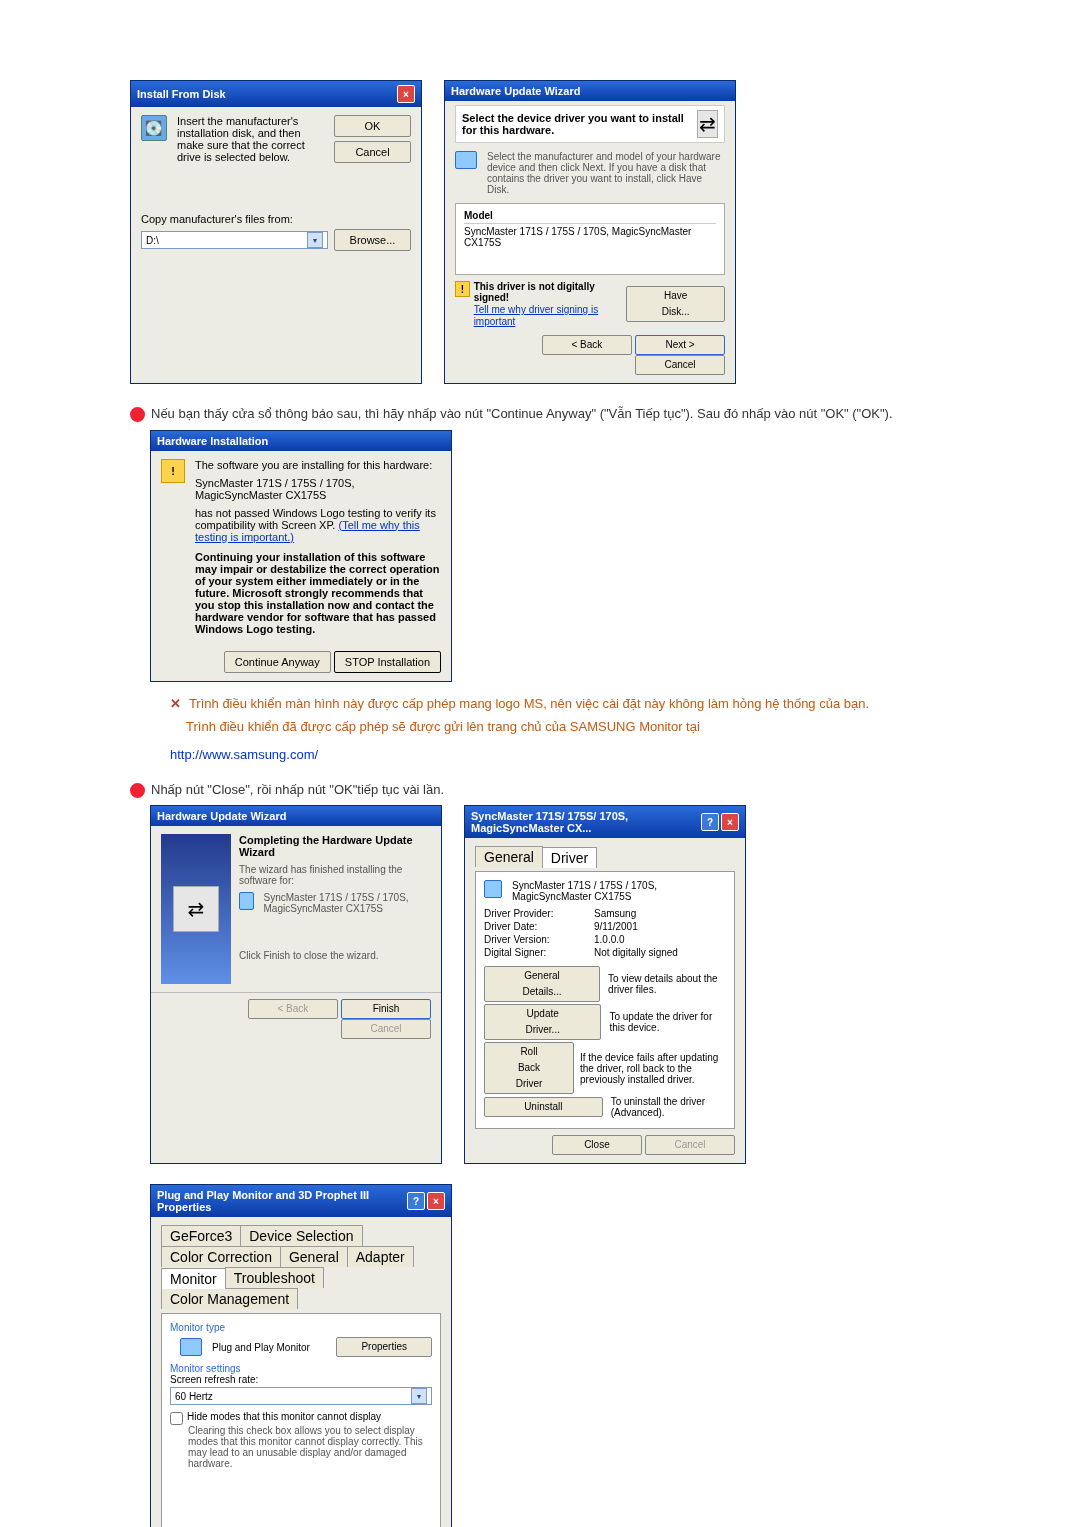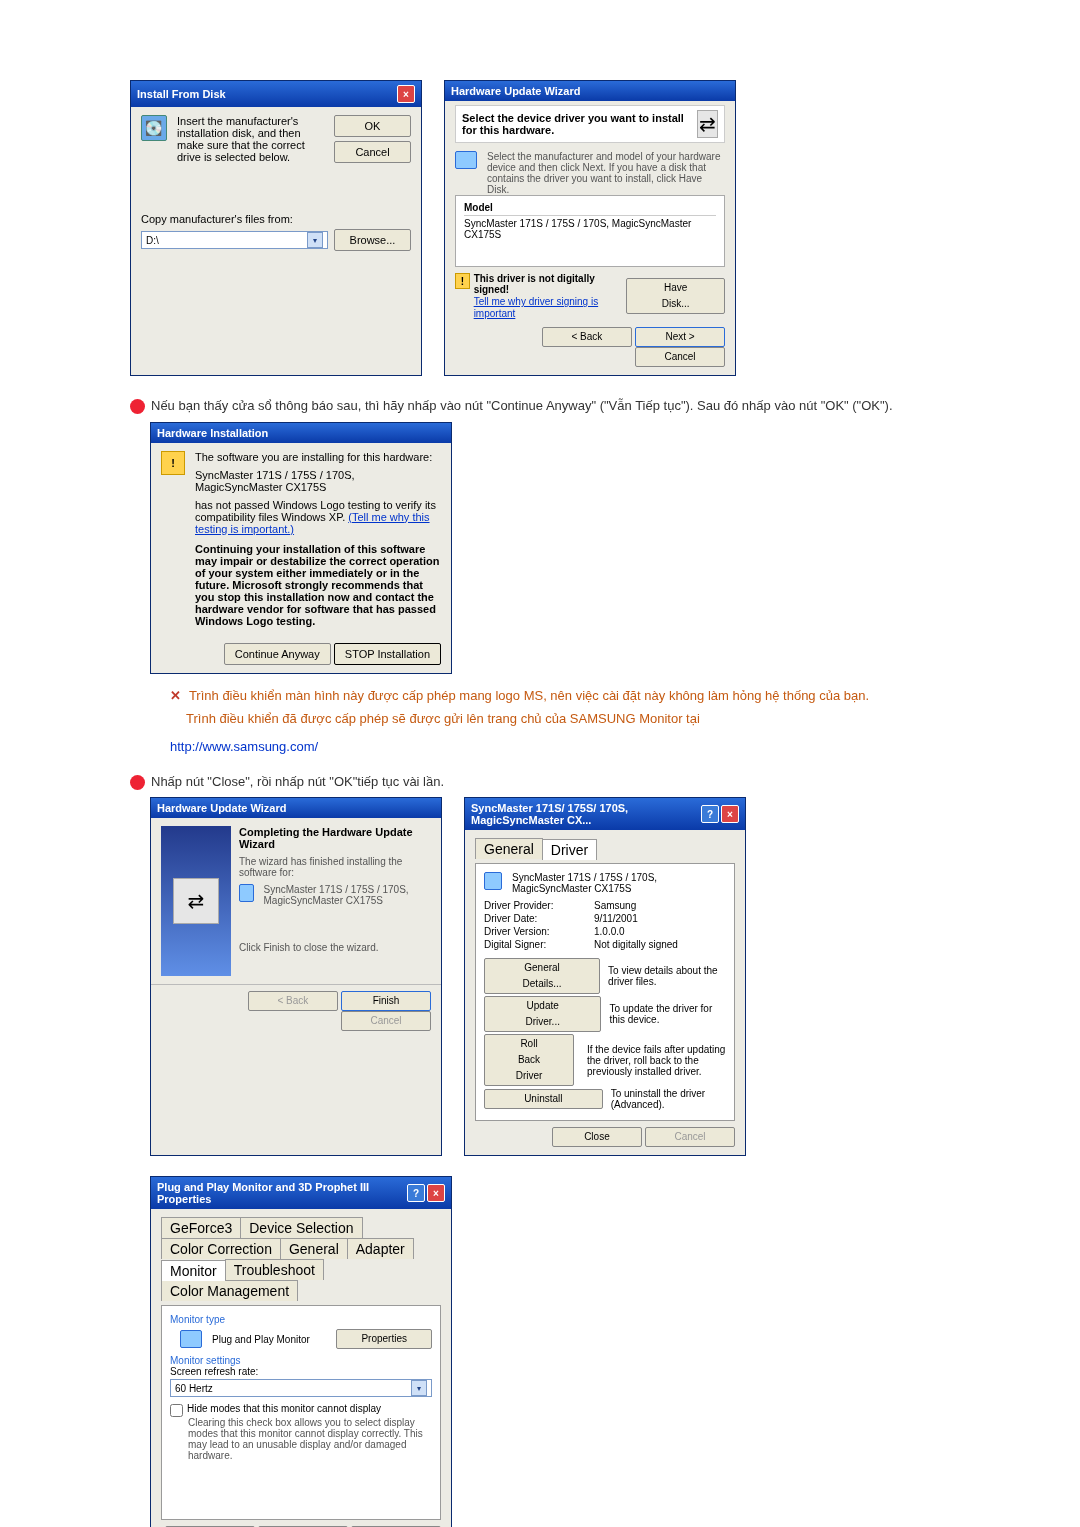--- a/index.html
+++ b/index.html
@@ -129,21 +129,21 @@
       </div>
       <div class="body" style="padding-top:4px;">
         <div style="background:#fff;border:1px solid #ccc;padding:4px 6px;display:flex;justify-content:space-between;align-items:center;">
           <b>Select the device driver you want to install for this hardware.</b>
           <div class="wizard-icon" style="width:26px;height:26px;">⇄</div>
         </div>
         <div class="field-row" style="margin-top:8px;">
           <span class="monitor-mini"></span>
           <div class="small-text" style="flex:1;">Select the manufacturer and model of your hardware device and then click Next. If you have a disk that contains the driver you want to install, click Have Disk.</div>
         </div>
-        <div class="groupbox" style="margin-top:0;">
+        <div class="groupbox" style="margin-top:8px;">
           <div style="font-weight:bold;">Model</div>
           <div style="border-top:1px solid #ccc;margin-top:2px;padding-top:2px;">SyncMaster 171S / 175S / 170S, MagicSyncMaster CX175S</div>
           <div style="height:20px;"></div>
         </div>
         <div style="display:flex;justify-content:space-between;align-items:center;margin-top:6px;">
           <div style="display:flex;gap:4px;align-items:flex-start;">
             <div class="warn-icon" style="width:14px;height:14px;font-size:10px;">!</div>
             <div>
               <div style="font-weight:bold;font-size:10px;">This driver is not digitally signed!</div>
               <a class="link" style="font-size:10px;">Tell me why driver signing is important</a>
@@ -168,21 +168,21 @@
     <div class="titlebar">
       <span>Hardware Installation</span>
     </div>
     <div class="body">
       <div class="field-row">
         <div class="warn-icon">!</div>
         <div style="flex:1;">
           <div>The software you are installing for this hardware:</div>
           <div style="margin:6px 0;">SyncMaster 171S / 175S / 170S, MagicSyncMaster CX175S</div>
           <div>
-            <span>has not passed Windows Logo testing to verify its compatibility files Windows XP. </span>
+            <span>has not passed Windows Logo testing to verify its compatibility with Screen XP. </span>
             <a class="link">(Tell me why this testing is important.)</a>
           </div>
           <div style="margin-top:8px;font-weight:bold;">Continuing your installation of this software may impair or destabilize the correct operation of your system either immediately or in the future. Microsoft strongly recommends that you stop this installation now and contact the hardware vendor for software that has passed Windows Logo testing.</div>
         </div>
       </div>
       <div style="text-align:right;margin-top:16px;">
         <span class="btn">Continue Anyway</span>
         <span class="btn" style="border:1px solid #000;">STOP Installation</span>
       </div>
     </div>
@@ -268,21 +268,21 @@
           <div class="kv-row" style="margin-top:8px;align-items:center;">
             <span class="btn small" style="width:90px;">General Details...</span>
             <span style="margin-left:8px;">To view details about the driver files.</span>
           </div>
           <div class="kv-row" style="align-items:center;">
             <span class="btn small" style="width:90px;">Update Driver...</span>
             <span style="margin-left:8px;">To update the driver for this device.</span>
           </div>
           <div class="kv-row" style="align-items:center;">
             <span class="btn small" style="width:90px;">Roll Back Driver</span>
-            <span style="margin-left:13px;">If the device fails after updating the driver, roll back to the previously installed driver.</span>
+            <span style="margin-left:6px;">If the device fails after updating the driver, roll back to the previously installed driver.</span>
           </div>
           <div class="kv-row" style="align-items:center;">
             <span class="btn small" style="width:90px;">Uninstall</span>
             <span style="margin-left:8px;">To uninstall the driver (Advanced).</span>
           </div>
         </div>
         <div style="text-align:right;margin-top:6px;">
           <span class="btn small">Close</span>
           <span class="btn small" style="color:#999;">Cancel</span>
         </div>

